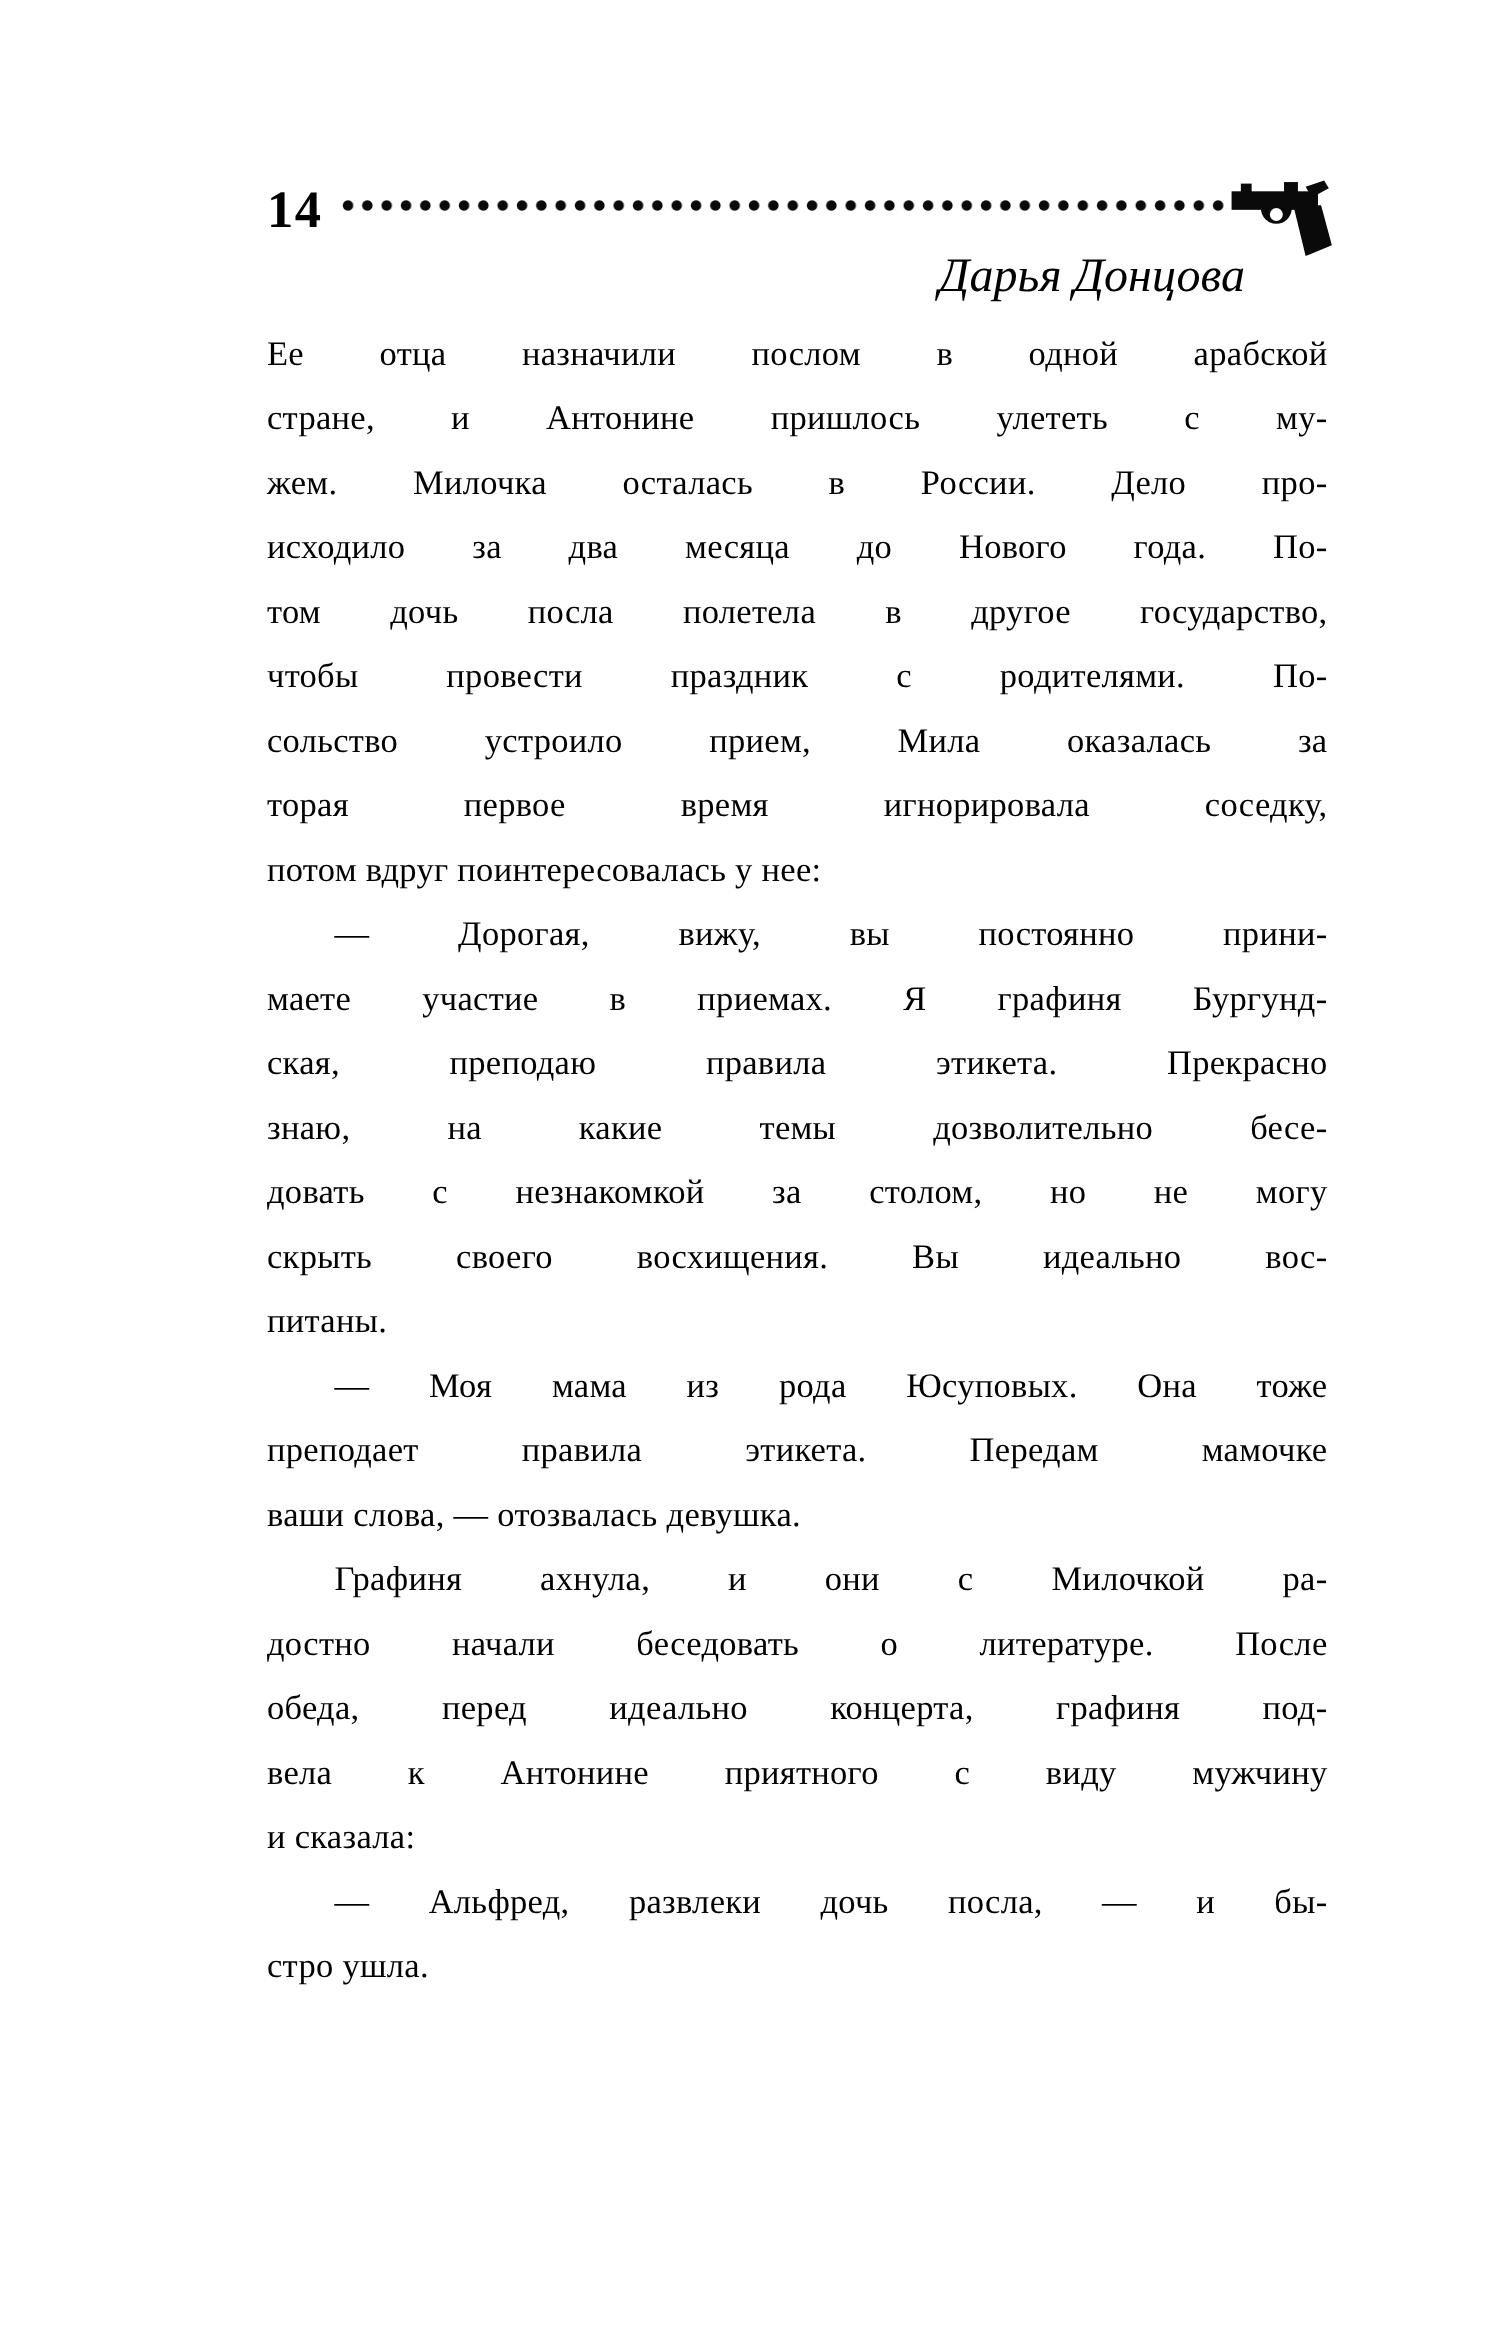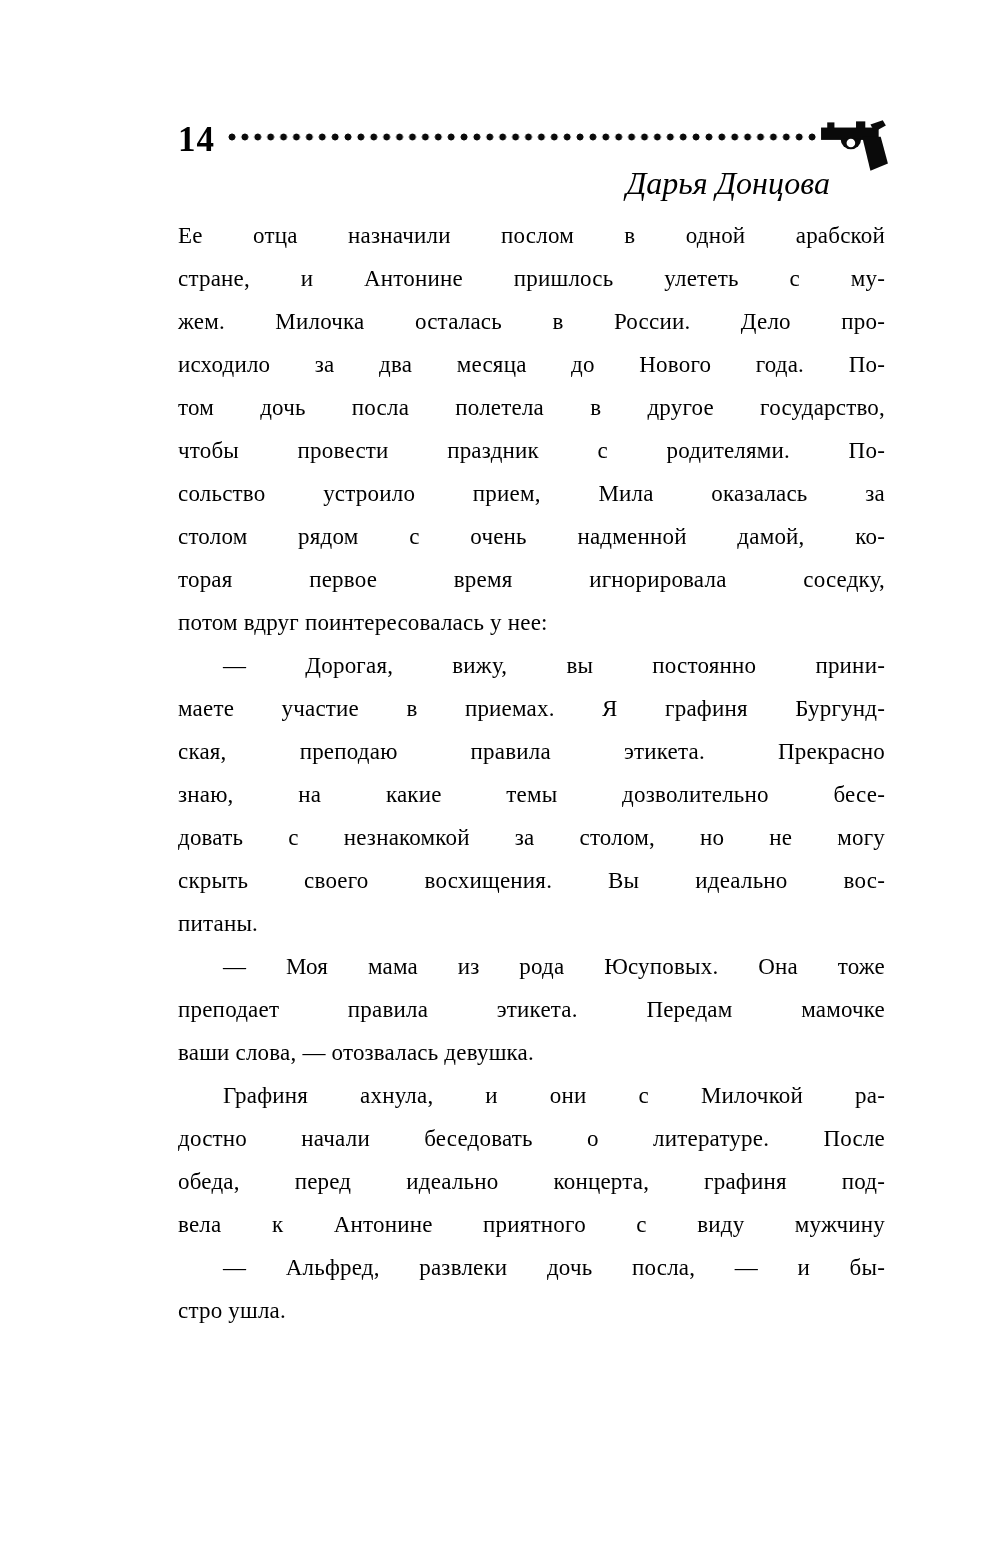--- a/index.html
+++ b/index.html
@@ -107,35 +107,35 @@
     </div>
 
     <div class="text-body">
         <div class="line">Ее отца назначили послом в одной арабской</div>
         <div class="line">стране, и Антонине пришлось улететь с му-</div>
         <div class="line">жем. Милочка осталась в России. Дело про-</div>
         <div class="line">исходило за два месяца до Нового года. По-</div>
         <div class="line">том дочь посла полетела в другое государство,</div>
         <div class="line">чтобы провести праздник с родителями. По-</div>
         <div class="line">сольство устроило прием, Мила оказалась за</div>
-        <div class="line">столом рядом с очень надменной дамой, ко-</div>
         <div class="line">торая первое время игнорировала соседку,</div>
         <div class="line last">потом вдруг поинтересовалась у нее:</div>
         <div class="line indent">— Дорогая, вижу, вы постоянно прини-</div>
         <div class="line">маете участие в приемах. Я графиня Бургунд-</div>
         <div class="line">ская, преподаю правила этикета. Прекрасно</div>
         <div class="line">знаю, на какие темы дозволительно бесе-</div>
         <div class="line">довать с незнакомкой за столом, но не могу</div>
         <div class="line">скрыть своего восхищения. Вы идеально вос-</div>
         <div class="line last">питаны.</div>
         <div class="line indent">— Моя мама из рода Юсуповых. Она тоже</div>
         <div class="line">преподает правила этикета. Передам мамочке</div>
         <div class="line last">ваши слова, — отозвалась девушка.</div>
         <div class="line indent">Графиня ахнула, и они с Милочкой ра-</div>
         <div class="line">достно начали беседовать о литературе. После</div>
         <div class="line">обеда, перед идеально концерта, графиня под-</div>
         <div class="line">вела к Антонине приятного с виду мужчину</div>
+        <div class="line last">и сказала:</div>
         <div class="line indent">— Альфред, развлеки дочь посла, — и бы-</div>
         <div class="line last">стро ушла.</div>
       </div>
 
   </div>
 </div>
 
 </body></html>

